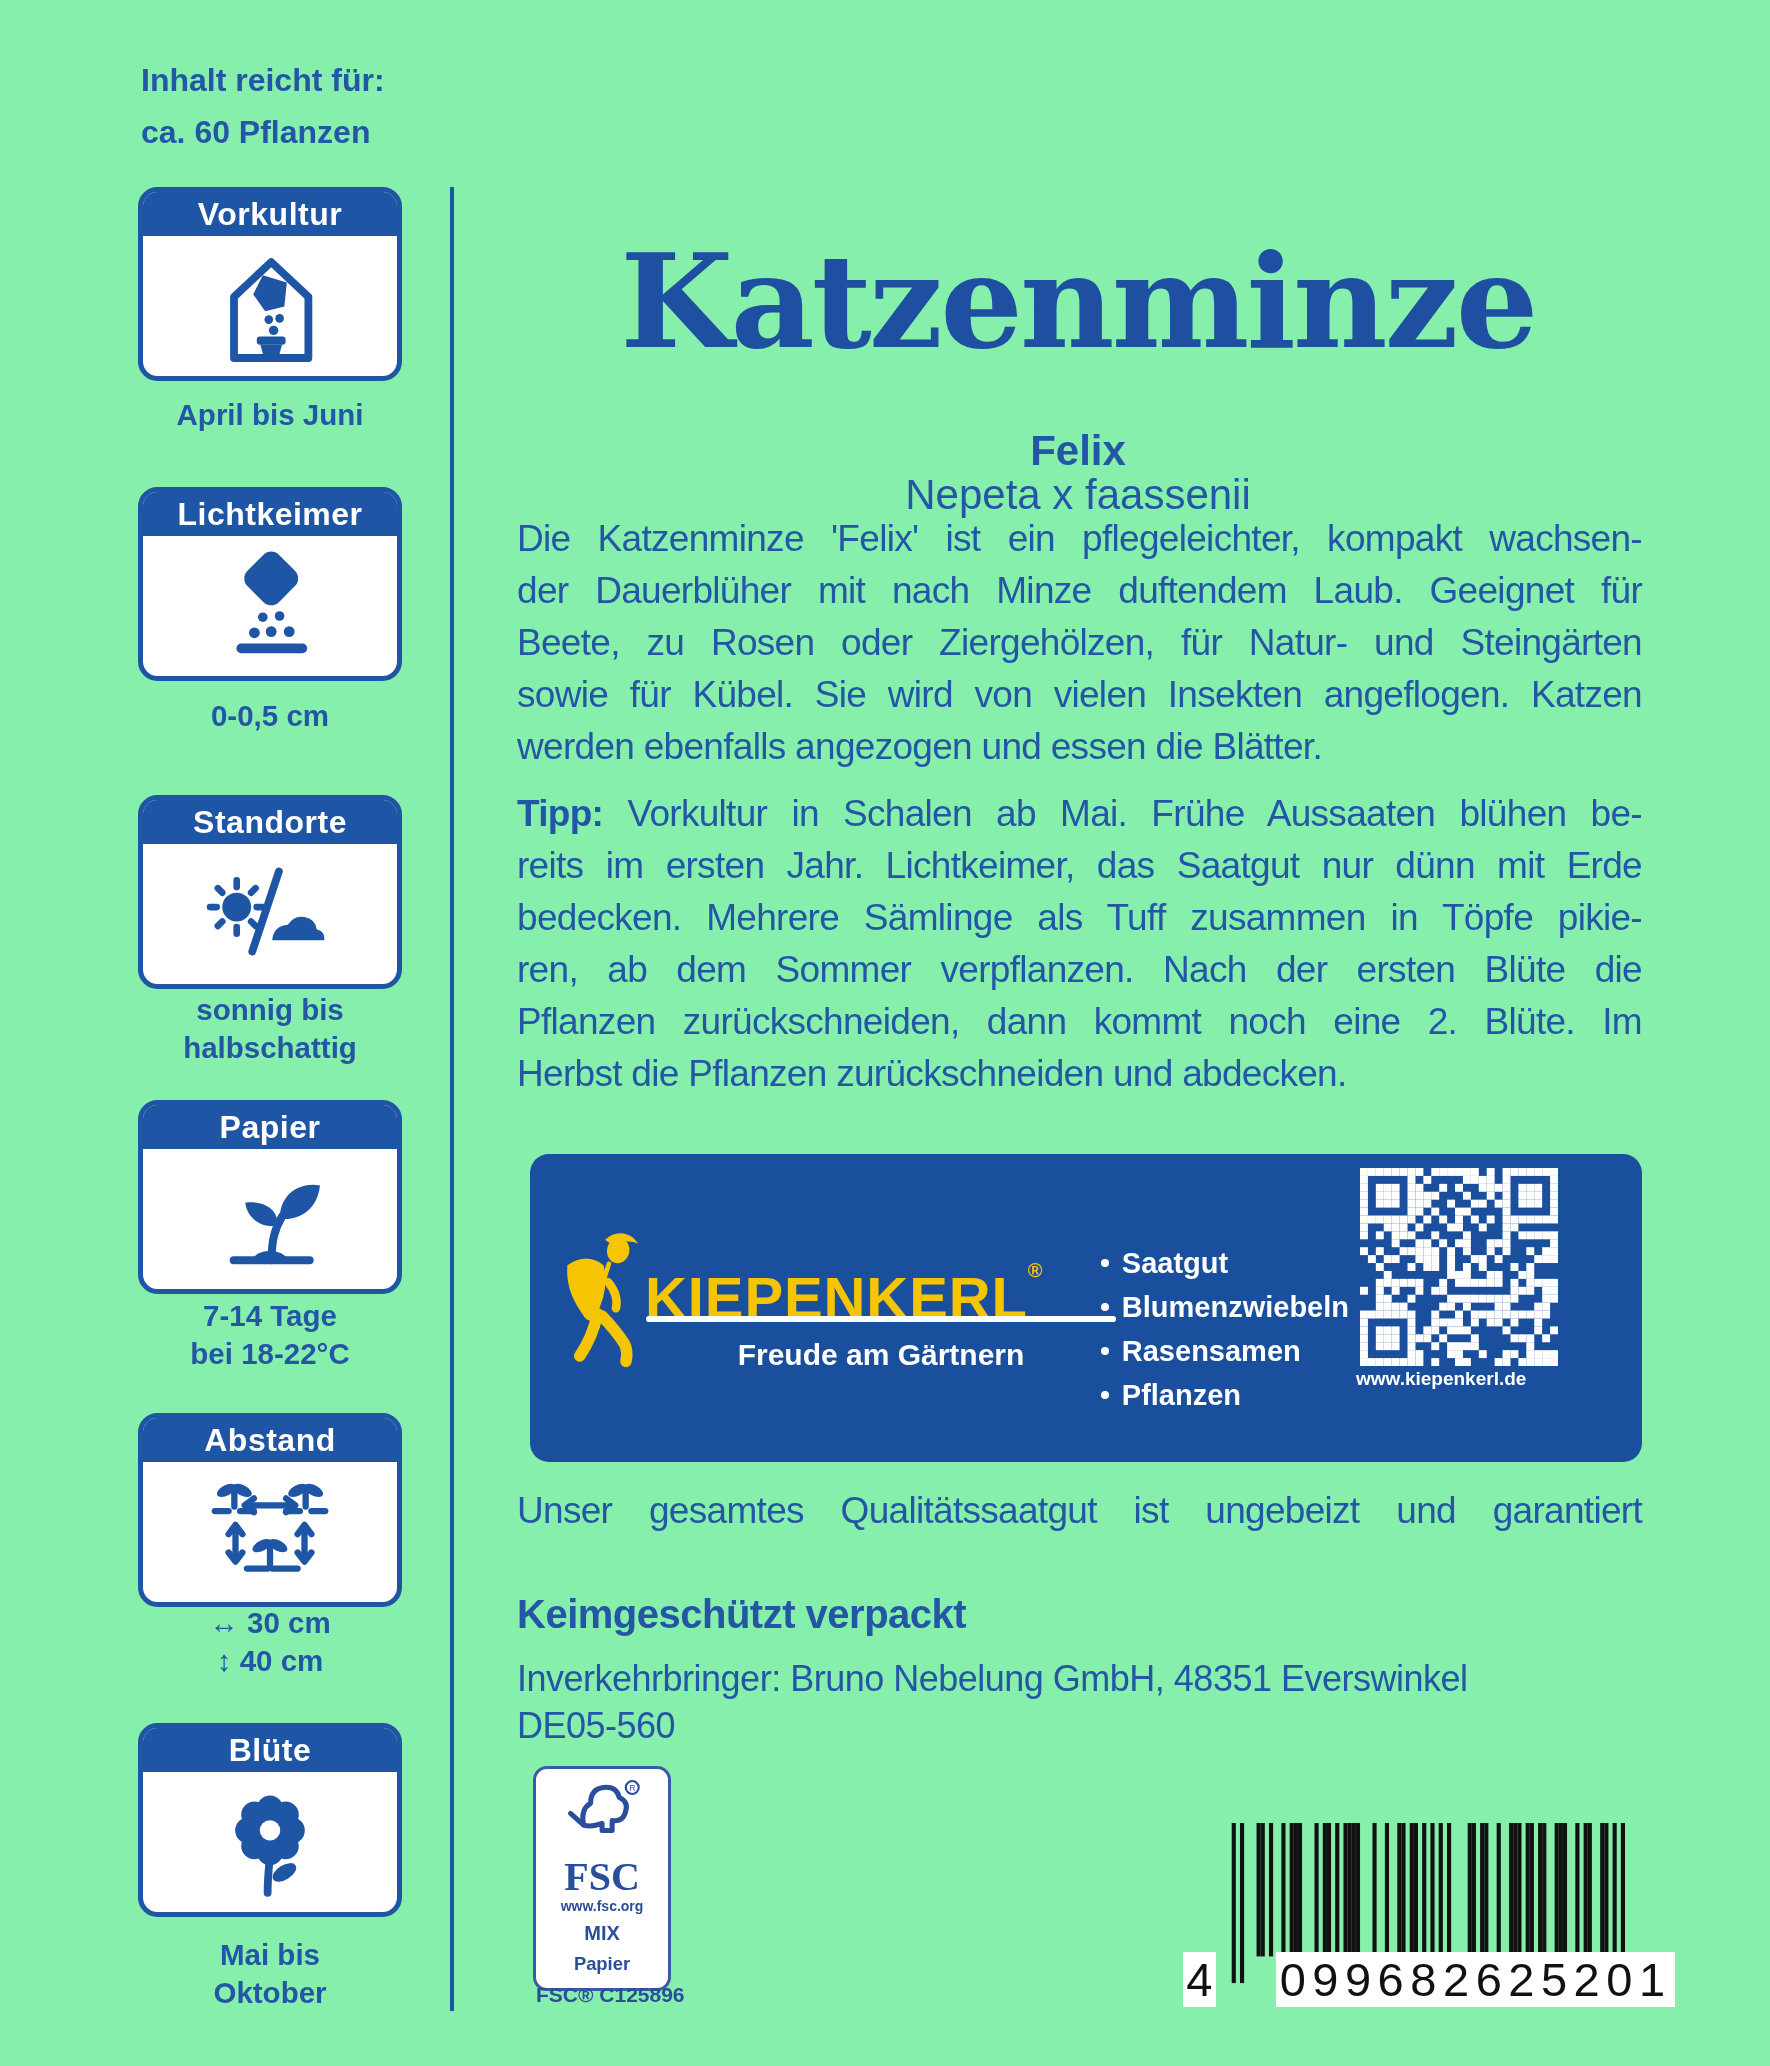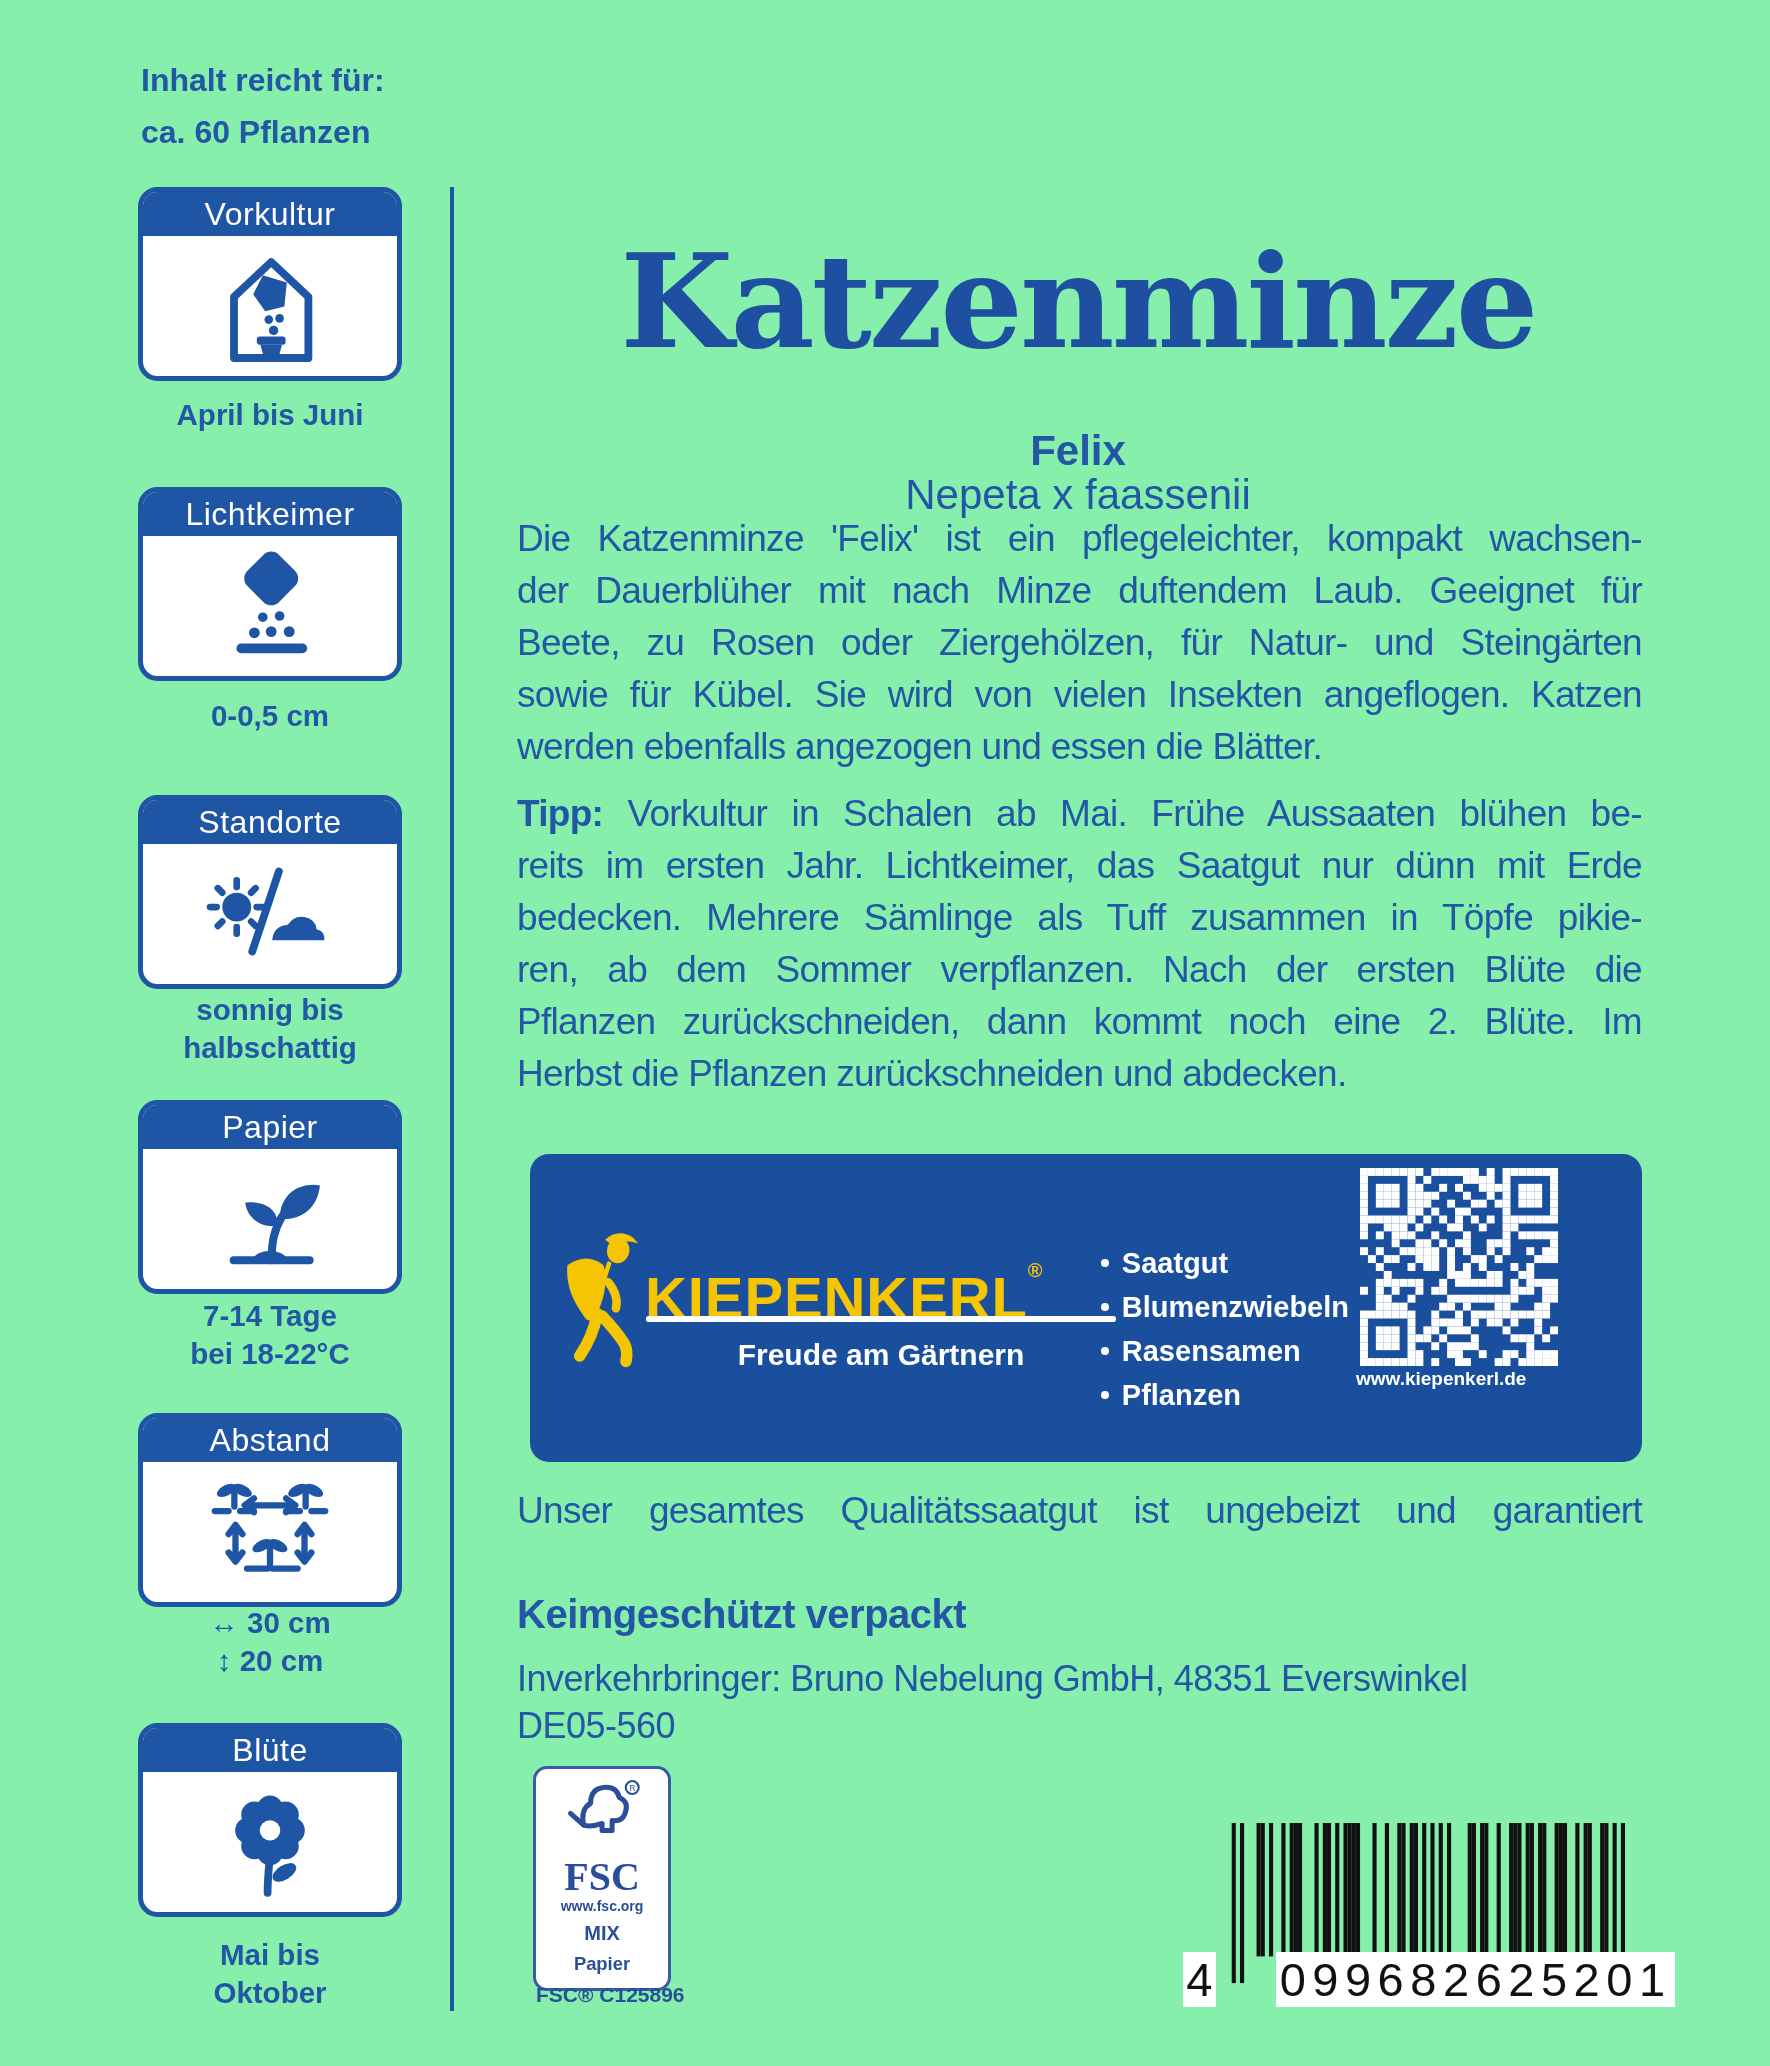--- a/index.html
+++ b/index.html
@@ -10,21 +10,21 @@
   }
   html,body{margin:0;padding:0;background:#fff;}
   #page{
     position:relative;width:1771px;height:2066px;background:#86efac;overflow:hidden;
     font-family:"Liberation Sans",sans-serif;color:var(--text-blue);
   }
   
   .top-note{position:absolute;left:141px;top:54px;font-size:32px;line-height:52px;font-weight:600;color:var(--text-blue);}
   .divider{position:absolute;left:450px;top:187px;width:4.2px;height:1824px;background:var(--blue);}
   .info-box{position:absolute;left:138px;width:264px;height:194px;border:5px solid var(--blue);border-radius:19.4px;background:#fff;overflow:hidden;box-sizing:border-box;}
-  .info-box .hd{height:44px;background:var(--blue);color:#fff;font-weight:400;font-size:32px;display:flex;align-items:center;justify-content:center;letter-spacing:0.5px;}
+  .info-box .hd{height:44px;background:var(--blue);color:#fff;font-weight:700;font-size:32px;display:flex;align-items:center;justify-content:center;letter-spacing:0.5px;}
   .info-box .bd{height:135px;display:flex;align-items:center;justify-content:center;}
   .caption{position:absolute;left:138px;width:264px;text-align:center;font-size:29.5px;line-height:38px;font-weight:600;color:var(--text-blue);}
   .b1{top:187px}.c1{top:396px}
   .b2{top:487px}.c2{top:697px}
   .b3{top:795px}.c3{top:991px}
   .b4{top:1100px}.c4{top:1297px}
   .b5{top:1413px}.c5{top:1604px}
   .b6{top:1723px}.c6{top:1936px}
   .ic{stroke:var(--blue);fill:none;stroke-width:6.5;stroke-linecap:round;stroke-linejoin:round;}
   .icf{fill:var(--blue);stroke:none;}
@@ -193,21 +193,21 @@
           <polyline points="24,70 30,78 36,70" fill="none"></polyline>
           <line x1="90" y1="48" x2="90" y2="76"></line>
           <polyline points="84,54 90,46 96,54" fill="none"></polyline>
           <polyline points="84,70 90,78 96,70" fill="none"></polyline>
         </g>
       </svg>
     </div>
   </div>
   <div class="caption c5">
     <div>↔ 30 cm</div>
-    <div>↕ 20 cm</div>
+    <div>↕ 40 cm</div>
   </div>
 
   <div class="info-box b6">
     <div class="hd">Blüte</div>
     <div class="bd">
       <svg width="120" height="120" viewBox="0 0 100 100">
         <g class="icf">
           <circle cx="50" cy="24" r="11"></circle>
             <circle cx="63" cy="29" r="11"></circle>
             <circle cx="68" cy="42" r="11"></circle>

